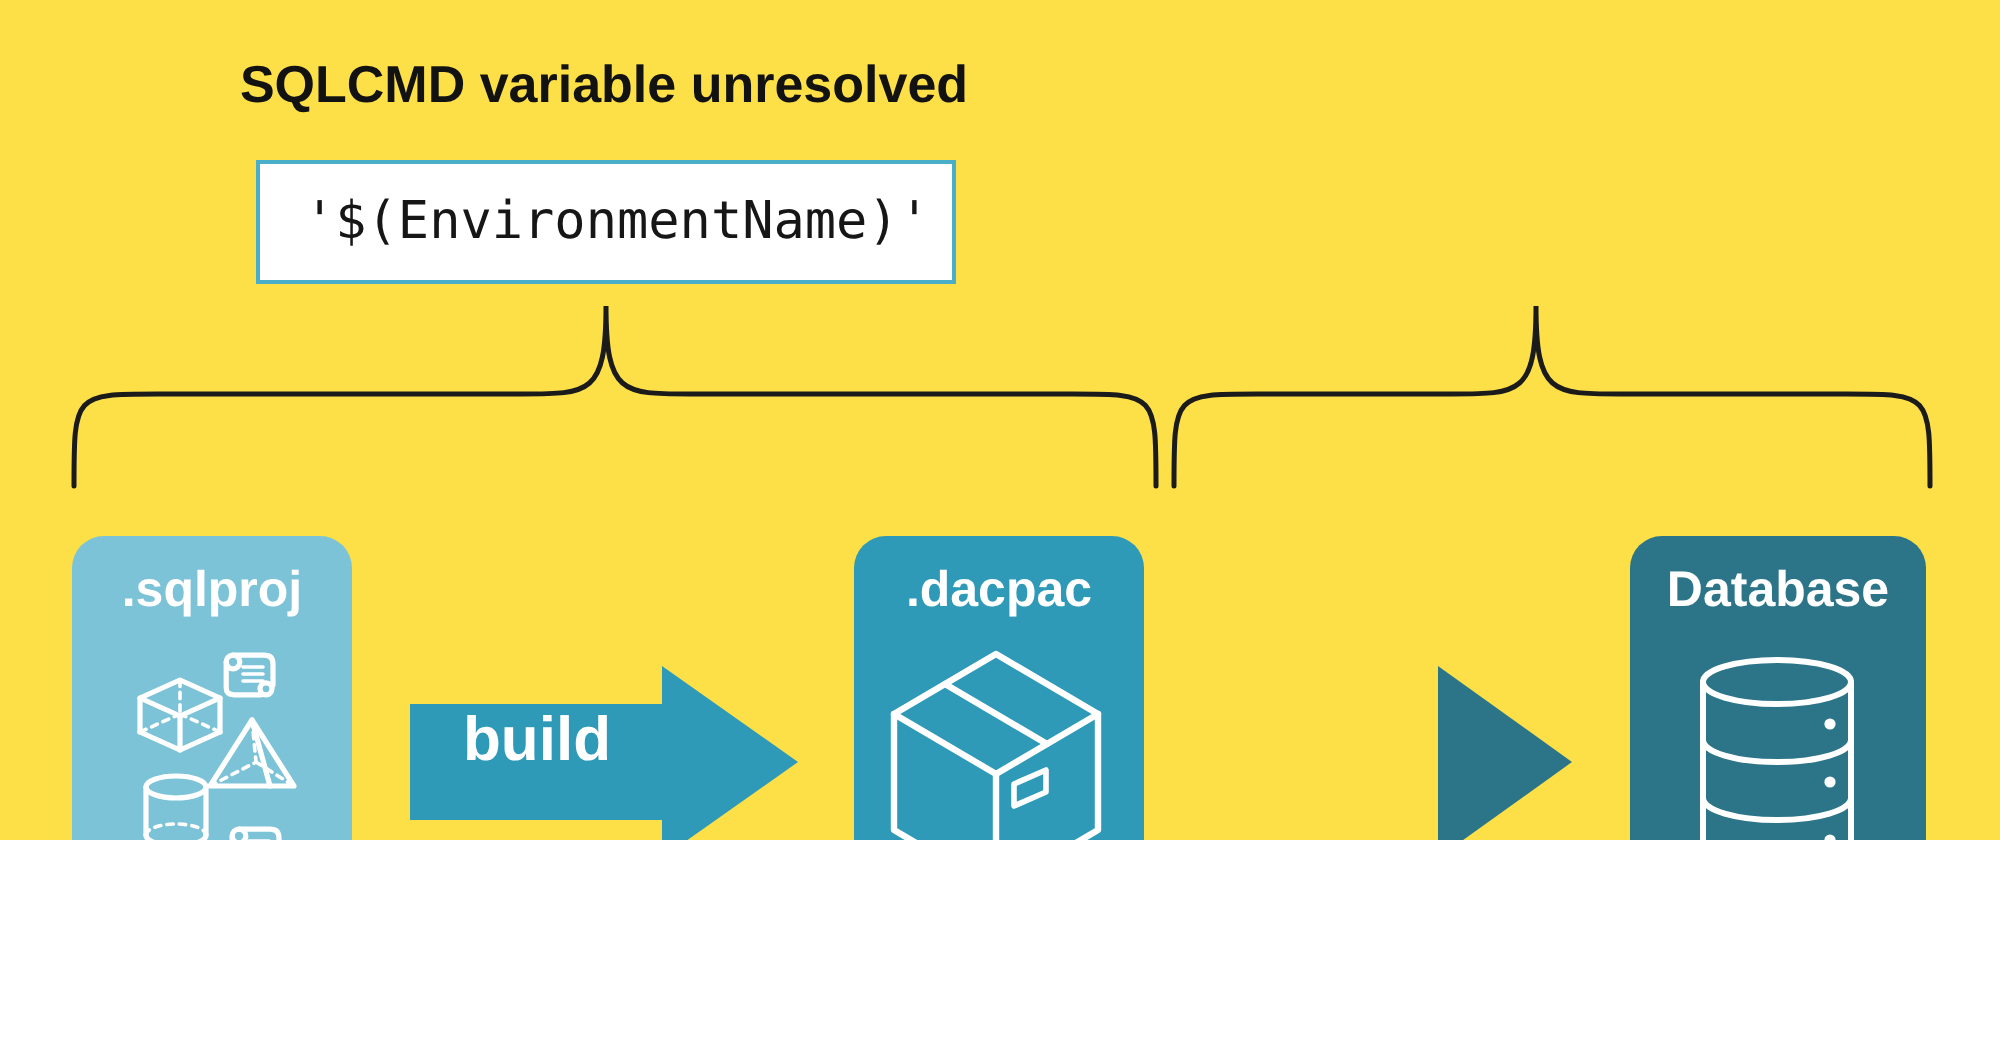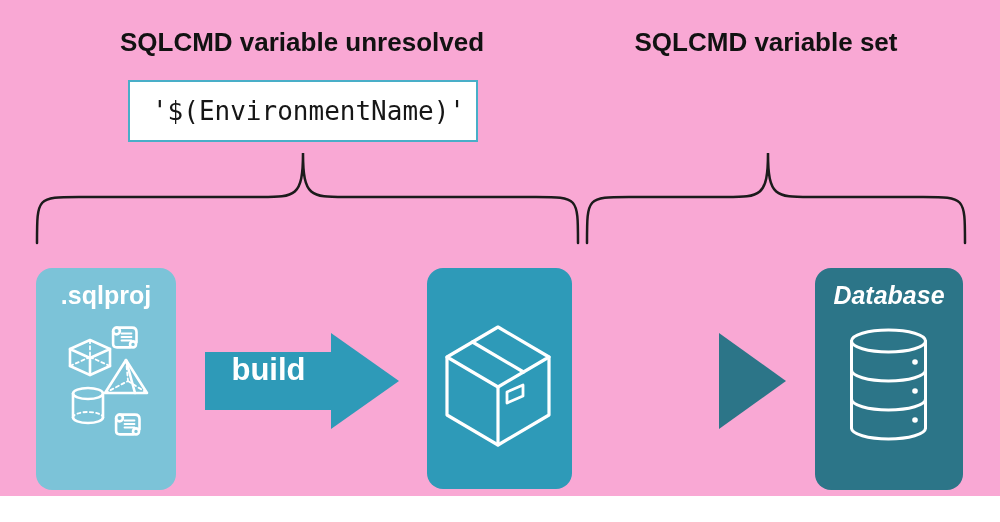--- a/index.html
+++ b/index.html
@@ -1,17 +1,17 @@
 <!DOCTYPE html>
 <html style="--light-teal: #7CC3D8; --medium-teal: #2E9AB8; --dark-teal: #2C7588; --box-border: #49AEC8; --line: #1B1B1B; --text: #121212;"><head>
 <meta charset="utf-8">
 <style>
   html,body { margin:0; padding:0; background:#fff; }
   .canvas {
-    position:relative; width:1000px; height:496px; background:#f9a8d4;
+    position:relative; width:1000px; height:420px; background:#fde047;
     font-family:"Liberation Sans", sans-serif; overflow:hidden;
   }
   .heading {
     position:absolute; top:27px; font-weight:bold; font-size:26px;
     color:var(--text,#121212); text-align:center; white-space:nowrap;
   }
   #heading-left  { left:97px;  width:410px; }
   #heading-right { left:561px; width:410px; }
   .codebox {
     position:absolute; top:80px; height:62px; box-sizing:border-box;
@@ -19,21 +19,21 @@
     display:flex; align-items:center; justify-content:center;
     font-family:"DejaVu Sans Mono","Liberation Mono",monospace;
     font-size:26px; color:#161616; white-space:pre;padding-left:11px;
   }
   #codebox-left  { left:128px; width:350px; }
   #codebox-right { left:667px; width:202px; }
   .braces { position:absolute; left:0; top:0; pointer-events:none; }
   .card { position:absolute; top:268px; height:222px; border-radius:16px; }
   #card-sqlproj  { left:36px;  width:140px; background:var(--light-teal,#7CC3D8); }
   #card-dacpac   { left:427px; width:145px; height:221px; background:var(--medium-teal,#2E9AB8); }
-  #card-database { left:815px; width:148px; background:var(--dark-teal,#2C7588);font-style:italic; }
+  #card-database { left:815px; width:148px; background:var(--dark-teal,#2C7588); }
   .card-label {
     display:block; text-align:center; margin-top:13px;
     color:#ffffff; font-weight:bold; font-size:25px; position:relative; z-index:2;
   }
   .card-icon { position:absolute; left:0; top:0; width:100%; height:100%; z-index:1; }
   .arrow { position:absolute; top:333px; height:96px; }
   #arrow-build  { left:205px; width:194px; }
   #arrow-deploy { left:598px; width:188px; }
   .arrow-body {
     position:absolute; left:0; top:19px; height:58px;
@@ -48,21 +48,20 @@
   }
   #arrow-build  .arrow-head { left:126px; border-left:68px solid var(--medium-teal,#2E9AB8); }
   #arrow-deploy .arrow-head { left:121px; border-left:67px solid var(--dark-teal,#2C7588); }
 </style>
 </head>
 <body>
 
 <div class="canvas">
 
   <div class="heading" id="heading-left">SQLCMD variable unresolved</div>
-  <div class="heading" id="heading-right">SQLCMD variable set</div>
 
   <div class="codebox" id="codebox-left">
     <span>'$(EnvironmentName)'</span>
   </div>
 
   <svg class="braces" width="1000" height="260" viewBox="0 0 1000 260">
     <g fill="none" stroke="var(--line,#1B1B1B)" stroke-width="2.5" stroke-linecap="round">
       <path d="M 37 243 C 37 197, 37 197, 79 197 L 261 197 C 295 197, 303 197, 303 153
            C 303 197, 311 197, 345 197 L 536 197 C 578 197, 578 197, 578 243"></path>
       <path d="M 587 243 C 587 197, 587 197, 629 197 L 726 197 C 760 197, 768 197, 768 153
@@ -115,20 +114,21 @@
   </div>
 
   <div class="arrow" id="arrow-build">
     <div class="arrow-body">
       <span>build</span>
     </div>
     <div class="arrow-head"></div>
   </div>
 
   <div class="card" id="card-dacpac">
+    <span class="card-label">.dacpac</span>
     <svg class="card-icon" viewBox="0 0 145 221">
       <g fill="none" stroke="#fff" stroke-width="3.2" stroke-linejoin="round" stroke-linecap="round">
         <path d="M 71,59 L 122,89 L 71,119 L 20,89 Z"></path>
         <path d="M 20,89 V 147 L 71,177 L 122,147 V 89"></path>
         <path d="M 71,119 V 177"></path>
         <path d="M 45.5,74 L 96.5,104"></path>
         <path d="M 80,124 L 96,117 L 96,128 L 80,135 Z" stroke-width="2.8"></path>
       </g>
     </svg>
   </div>

